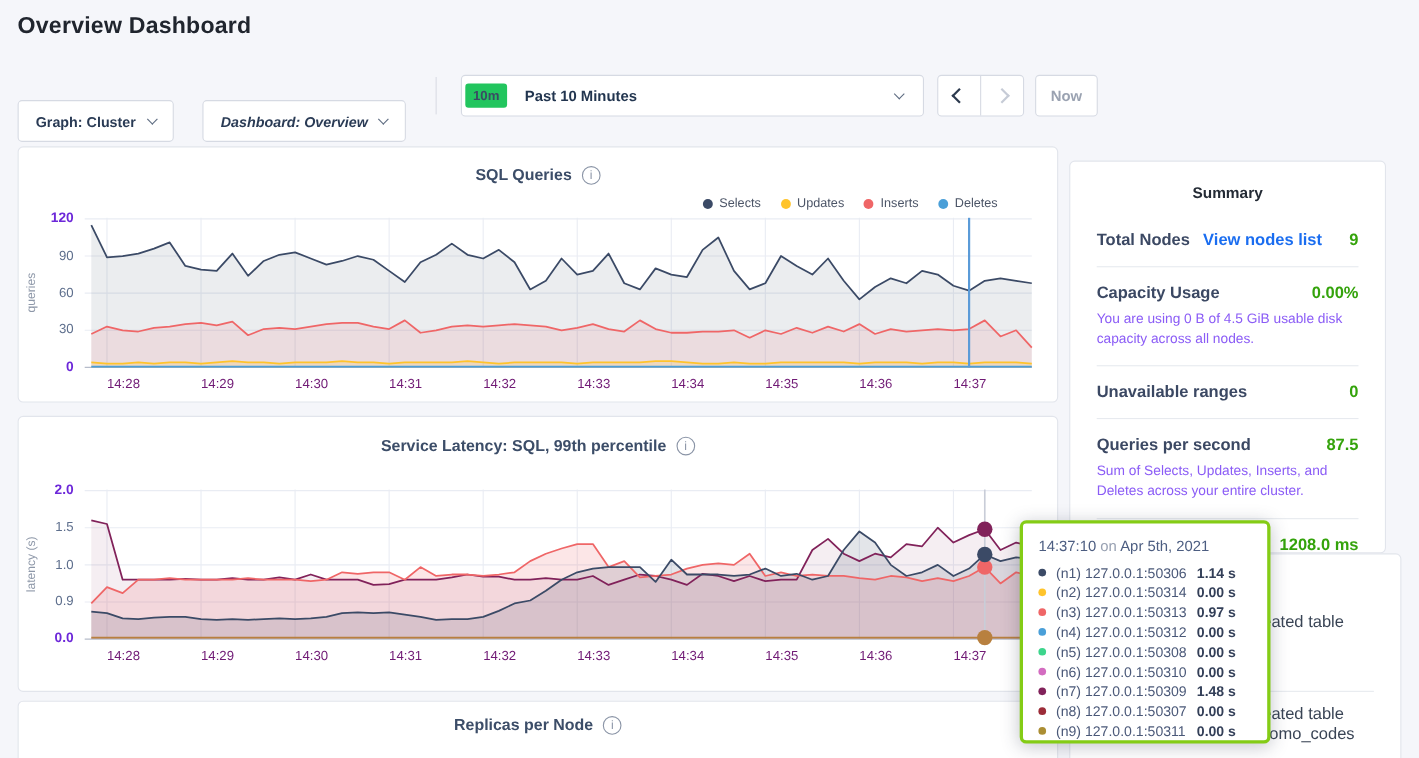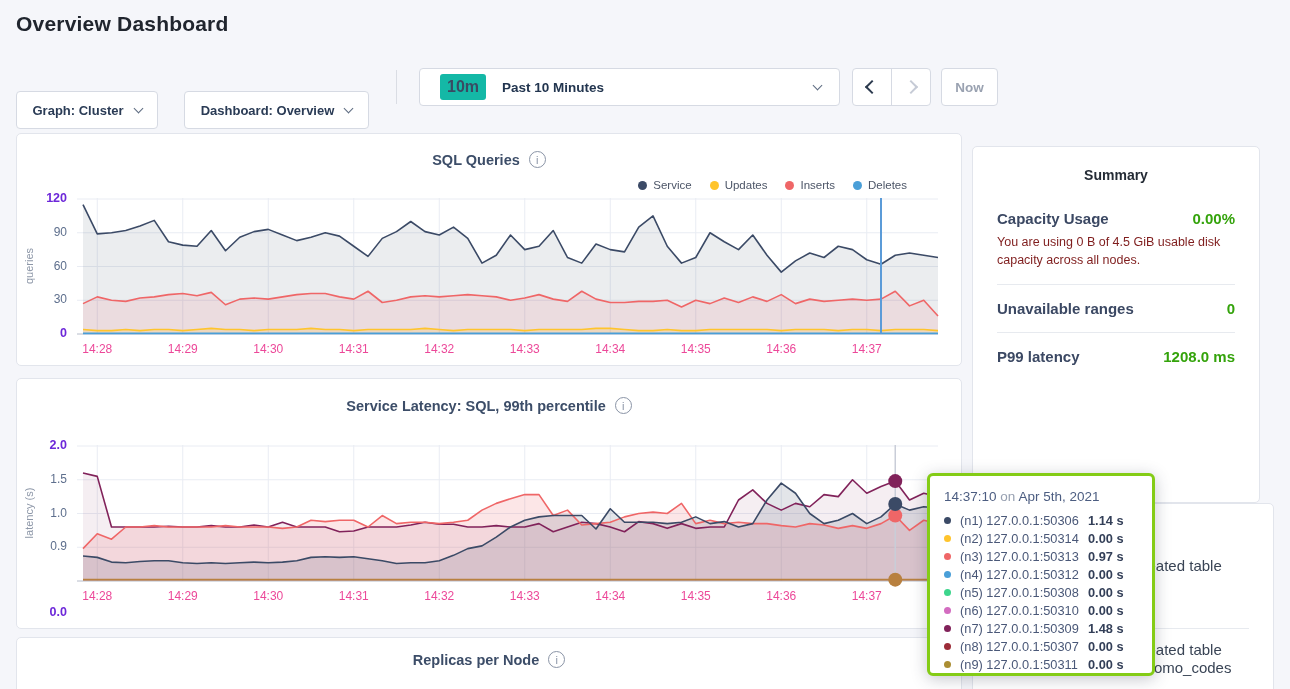--- a/index.html
+++ b/index.html
@@ -8,53 +8,53 @@
   .page-title{position:absolute;left:16px;top:12px;font-size:21px;font-weight:700;color:#20252e;letter-spacing:.2px;}
   
   .ctl{position:absolute;top:68px;height:38px;background:#fff;border:1px solid #d6dae3;border-radius:4px;
        display:flex;align-items:center;box-sizing:border-box;cursor:pointer;}
   .dd{justify-content:center;gap:11px;font-weight:700;font-size:13px;color:#2a3b55;margin-top:23px;}
   .chv{display:inline-block;border:solid #5d6b80;border-width:0 1.6px 1.6px 0;padding:3px;}
   .down{transform:rotate(45deg);margin-top:-4px;}
   .left{transform:rotate(135deg);}
   .right{transform:rotate(-45deg);}
   .vdiv{position:absolute;left:396px;top:70px;height:34px;width:1px;background:#dadde4;}
-  .badge{background:#14b8a6;border-radius:3px;font-weight:700;font-size:16px;color:#3a4a63;padding:4px 7px;margin-left:20px;}
+  .badge{background:#22c55e;border-radius:3px;font-weight:700;font-size:12px;color:#3a4a63;padding:4px 7px;margin-left:3px;}
   .range-label{font-weight:700;font-size:13.5px;color:#22354f;margin-left:16px;}
   .range-chv{position:absolute;right:18px;}
   .navgrp{padding:0;}
   .navhalf{width:39px;height:100%;display:flex;align-items:center;justify-content:center;}
   .navhalf+.navhalf{border-left:1px solid #d6dae3;}
   .arrow-dark{border-color:#2c3a4e;border-width:0 2.4px 2.4px 0;padding:4px;}
   .arrow-gray{border-color:#c6cbd6;border-width:0 2.4px 2.4px 0;padding:4px;}
   .now{justify-content:center;font-weight:700;font-size:13.5px;color:#9aa2b1;}
   
   .card{position:absolute;background:#fff;border:1px solid #e2e5ec;border-radius:5px;box-sizing:border-box;}
   .chart-title-row{position:absolute;left:0;right:0;display:flex;justify-content:center;align-items:center;gap:9px;}
   .chart-title{font-weight:700;font-size:14.5px;color:#3c4d68;}
   .info{width:17px;height:17px;border:1px solid #8a94a6;border-radius:50%;color:#8a94a6;font-size:11px;
         display:flex;align-items:center;justify-content:center;box-sizing:border-box;cursor:pointer;}
   .info::after{content:"i";}
   .legend{position:absolute;display:flex;gap:18px;align-items:center;font-size:11.5px;color:#4c5567;}
   .leg-item{display:flex;align-items:center;}
   .leg-dot{width:9px;height:9px;border-radius:50%;margin-right:6px;}
   .ytick{position:absolute;font-size:12px;color:#5e6f8d;text-align:right;}
   .ytick.bold{font-weight:700;color:#6d28d9;font-size:12.5px;}
-  .xtick{position:absolute;font-size:12px;color:#ec4899;text-align:center;width:60px;}
+  .xtick{position:absolute;font-size:12px;color:#701a75;text-align:right;width:60px;}
   .axis-label{position:absolute;font-size:11px;color:#8d97a8;width:120px;height:16px;text-align:center;transform:rotate(-90deg);}
   
   .card-head{padding:20px 0 12px;text-align:center;font-weight:700;font-size:14px;color:#242b35;}
   .card-body{padding:0 24px;}
   .srow{padding:15px 0;border-bottom:1px solid #e7eaef;}
   .srow:last-child{border-bottom:none;}
   .srow-top{display:flex;align-items:baseline;}
   .slabel{font-weight:700;font-size:15px;color:#3b4863;}
   .slink{font-weight:700;font-size:15px;color:#1a6df0;margin-left:12px;cursor:pointer;}
   .sval{margin-left:auto;font-weight:700;font-size:15px;color:#34a30b;}
-  .sdesc{margin-top:6px;font-size:12.5px;line-height:1.45;color:#7f1d1d;}
+  .sdesc{margin-top:6px;font-size:12.5px;line-height:1.45;color:#8b5cf6;}
   
   .event-frag{position:absolute;font-size:15px;color:#394455;white-space:nowrap;}
   .ev-div{position:absolute;left:24px;right:24px;border-top:1px solid #e7eaef;}
   
   .tooltip{position:absolute;left:927px;top:473px;width:228px;height:203px;background:#fff;border:3px solid #84cc16;
            border-radius:6px;box-shadow:0 3px 16px rgba(45,55,75,.28);z-index:30;box-sizing:border-box;padding:13px 14px;}
   .tt-head{font-size:13.5px;color:#4c5d81;margin-bottom:7px;}
   .tt-on{color:#97a0b1;}
   .tt-row{display:flex;align-items:center;height:18px;font-size:12.8px;color:#4a5878;}
   .tt-dot{width:7px;height:7px;border-radius:50%;margin-right:9px;flex:0 0 auto;}
@@ -64,21 +64,21 @@
 </style>
 </head>
 <body>
 
 <div class="page-title">Overview Dashboard</div>
 
 <div class="ctl dd" style="left:16px;width:142px;">
   <span>Graph: Cluster</span>
   <span class="chv down"></span>
 </div>
-<div class="ctl dd" style="left:184px;width:185px;">
+<div class="ctl dd" style="left:184px;width:185px;font-style:italic;">
   <span>Dashboard: Overview</span>
   <span class="chv down"></span>
 </div>
 <div class="vdiv"></div>
 <div class="ctl" style="left:419px;width:421px;">
   <span class="badge">10m</span>
   <span class="range-label">Past 10 Minutes</span>
   <span class="chv down range-chv"></span>
 </div>
 <div class="ctl navgrp" style="left:852px;width:79px;">
@@ -94,21 +94,21 @@
 </div>
 
 <div class="card" id="card-sql" style="left:16px;top:133px;width:946px;height:233px;">
   <div class="chart-title-row" style="top:17px;">
     <span class="chart-title">SQL Queries</span>
     <span class="info"></span>
   </div>
   <div class="legend" id="legend-sql" style="top:45px;right:54px;">
       <div class="leg-item">
         <div class="leg-dot" style="background: rgb(59, 74, 102);"></div>
-        <span>Service</span>
+        <span>Selects</span>
       </div>
       <div class="leg-item">
         <div class="leg-dot" style="background: rgb(255, 196, 44);"></div>
         <span>Updates</span>
       </div>
       <div class="leg-item">
         <div class="leg-dot" style="background: rgb(239, 102, 103);"></div>
         <span>Inserts</span>
       </div>
       <div class="leg-item">
@@ -186,21 +186,21 @@
       <polyline points="6,28 20.25,31.375 34.5,82 48.75,82 63,82 77.25,82 91.5,81.32499999999999 105.75,82 120,82 134.25,80.65 148.5,82 162.75,82 177,79.975 191.25,82 205.5,77.275 219.75,82 234,82 248.25,82 262.5,86.725 276.75,86.05 291,82 305.25,82 319.5,82 333.75,79.975 348,77.275 362.25,79.30000000000001 376.5,79.30000000000001 390.75,82 405,82 419.25,80.65 433.5,82 447.75,82 462,78.625 476.25,86.725 490.5,82 504.75,77.275 519,78.625 533.25,82 547.5,86.725 561.75,76.6 576,78.625 590.25,83.35 604.5,78.625 618.75,83.35 633,82 647.25,82 661.5,55 675.75,44.875 690,58.375 704.25,65.125 718.5,58.375 732.75,61.75 747,49.599999999999994 761.25,51.625 775.5,34.75 789.75,48.25 804,41.5 818.25,36.099999999999994 832.5,55 846.75,48.25 861,51.625" fill="none" stroke="#81225a" stroke-width="1.6" stroke-linejoin="round"></polyline>
       <polyline points="6,103.6 20.25,88.75 34.5,94.15 48.75,82 63,82 77.25,80.65 91.5,82 105.75,82 120,82 134.25,82 148.5,80.65 162.75,82 177,82 191.25,82 205.5,83.35 219.75,82 234,75.25 248.25,76.6 262.5,75.25 276.75,75.25 291,82 305.25,70.525 319.5,78.625 333.75,77.275 348,77.275 362.25,78.625 376.5,77.275 390.75,75.25 405,65.125 419.25,58.375 433.5,53.650000000000006 447.75,49.599999999999994 462,49.599999999999994 476.25,70.525 490.5,65.125 504.75,79.975 519,78.625 533.25,77.275 547.5,71.875 561.75,68.5 576,67.15 590.25,68.5 604.5,58.375 618.75,78.625 633,75.25 647.25,78.625 661.5,77.275 675.75,78.625 690,78.625 704.25,80.65 718.5,82 732.75,78.625 747,79.975 761.25,83.35 775.5,80.65 789.75,83.35 804,78.625 818.25,70.525 832.5,85.375 846.75,75.25 861,78.625" fill="none" stroke="#ef6667" stroke-width="1.6" stroke-linejoin="round"></polyline>
       <polyline points="6,111.025 20.25,112.375 34.5,117.1 48.75,117.775 63,116.425 77.25,115.75 91.5,115.75 105.75,117.775 120,118.45 134.25,117.775 148.5,118.45 162.75,117.775 177,117.1 191.25,117.775 205.5,117.1 219.75,115.75 234,112.375 248.25,111.7 262.5,112.375 276.75,111.7 291,113.725 305.25,115.75 319.5,118.45 333.75,117.775 348,117.775 362.25,115.75 376.5,110.35 390.75,103.6 405,100.9 419.25,92.125 433.5,82 447.75,75.25 462,71.875 476.25,70.525 490.5,70.525 504.75,70.525 519,84.025 533.25,63.77499999999999 547.5,77.275 561.75,77.275 576,77.275 590.25,78.625 604.5,77.275 618.75,71.875 633,78.625 647.25,76.6 661.5,82 675.75,78.625 690,55 704.25,38.125 718.5,48.25 732.75,68.5 747,78.625 761.25,75.25 775.5,68.5 789.75,78.625 804,71.875 818.25,59.05000000000001 832.5,65.125 846.75,61.75 861,63.099999999999994" fill="none" stroke="#3b4a66" stroke-width="1.6" stroke-linejoin="round"></polyline>
       <polyline points="6,134.65 20.25,134.65 34.5,134.65 48.75,134.65 63,134.65 77.25,134.65 91.5,134.65 105.75,134.65 120,134.65 134.25,134.65 148.5,134.65 162.75,134.65 177,134.65 191.25,134.65 205.5,134.65 219.75,134.65 234,134.65 248.25,134.65 262.5,134.65 276.75,134.65 291,134.65 305.25,134.65 319.5,134.65 333.75,134.65 348,134.65 362.25,134.65 376.5,134.65 390.75,134.65 405,134.65 419.25,134.65 433.5,134.65 447.75,134.65 462,134.65 476.25,134.65 490.5,134.65 504.75,134.65 519,134.65 533.25,134.65 547.5,134.65 561.75,134.65 576,134.65 590.25,134.65 604.5,134.65 618.75,134.65 633,134.65 647.25,134.65 661.5,134.65 675.75,134.65 690,134.65 704.25,134.65 718.5,134.65 732.75,134.65 747,134.65 761.25,134.65 775.5,134.65 789.75,134.65 804,134.65 818.25,134.65 832.5,134.65 846.75,134.65 861,134.65" fill="none" stroke="#b8803f" stroke-width="1.6" stroke-linejoin="round"></polyline>
       <line x1="818.25" y1="0" x2="818.25" y2="136" stroke="#c9cdd8" stroke-width="1.5"></line>
       <circle cx="818.25" cy="36.099999999999994" r="7" fill="#81225a"></circle>
       <circle cx="818.25" cy="70.525" r="7" fill="#ef6667"></circle>
       <circle cx="818.25" cy="59.05000000000001" r="7" fill="#3b4a66"></circle>
       <circle cx="818.25" cy="134.65" r="7" fill="#b8803f"></circle>
     </svg>
-    <div class="ytick bold" style="left: 4px; width: 46px; top: 194px; margin-top: 32px;">0.0</div>
+    <div class="ytick bold" style="left: 4px; width: 46px; top: 194px;">0.0</div>
     <div class="ytick" style="left: 4px; width: 46px; top: 160.25px;">0.9</div>
     <div class="ytick" style="left: 4px; width: 46px; top: 126.5px;">1.0</div>
     <div class="ytick" style="left: 4px; width: 46px; top: 92.75px;">1.5</div>
     <div class="ytick bold" style="left: 4px; width: 46px; top: 59px;">2.0</div>
     <div class="xtick" style="left: 50.25px; top: 210px;">14:28</div>
     <div class="xtick" style="left: 135.75px; top: 210px;">14:29</div>
     <div class="xtick" style="left: 221.25px; top: 210px;">14:30</div>
     <div class="xtick" style="left: 306.75px; top: 210px;">14:31</div>
     <div class="xtick" style="left: 392.25px; top: 210px;">14:32</div>
     <div class="xtick" style="left: 477.75px; top: 210px;">14:33</div>
@@ -216,30 +216,44 @@
     <span class="chart-title">Replicas per Node</span>
     <span class="info"></span>
   </div>
 </div>
 
 <div class="card" style="left:972px;top:146px;width:288px;height:357px;">
   <div class="card-head">Summary</div>
   <div class="card-body" id="summary-rows">
       <div class="srow">
         <div class="srow-top">
+          <span class="slabel">Total Nodes</span>
+          <span class="slink">View nodes list</span>
+          <span class="sval">9</span>
+        </div>
+      </div>
+      <div class="srow">
+        <div class="srow-top">
           <span class="slabel">Capacity Usage</span>
           <span class="sval">0.00%</span>
         </div>
         <div class="sdesc">You are using 0 B of 4.5 GiB usable disk capacity across all nodes.</div>
       </div>
       <div class="srow">
         <div class="srow-top">
           <span class="slabel">Unavailable ranges</span>
           <span class="sval">0</span>
         </div>
+      </div>
+      <div class="srow">
+        <div class="srow-top">
+          <span class="slabel">Queries per second</span>
+          <span class="sval">87.5</span>
+        </div>
+        <div class="sdesc">Sum of Selects, Updates, Inserts, and Deletes across your entire cluster.</div>
       </div>
       <div class="srow">
         <div class="srow-top">
           <span class="slabel">P99 latency</span>
           <span class="sval">1208.0 ms</span>
         </div>
       </div>
     </div>
 </div>
 

